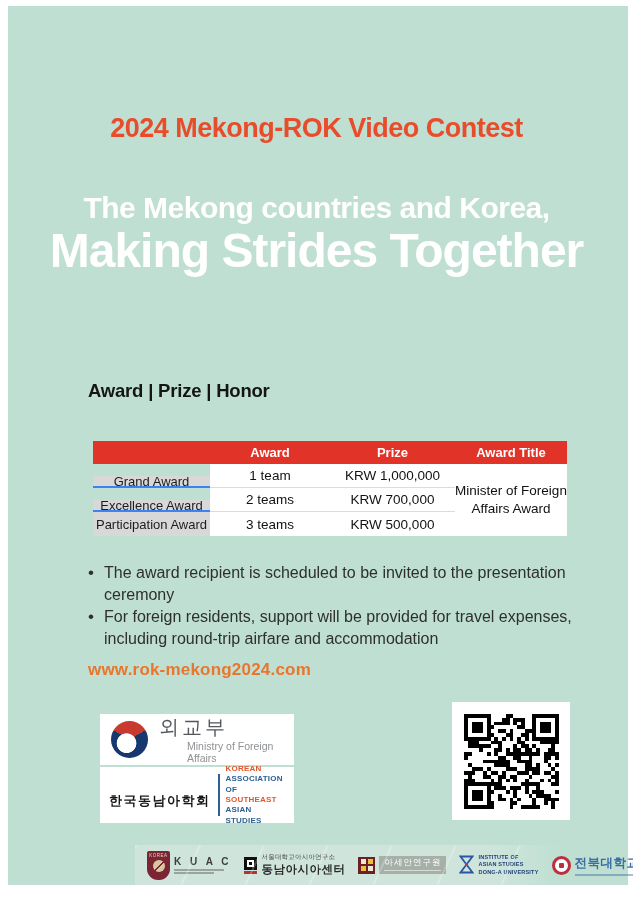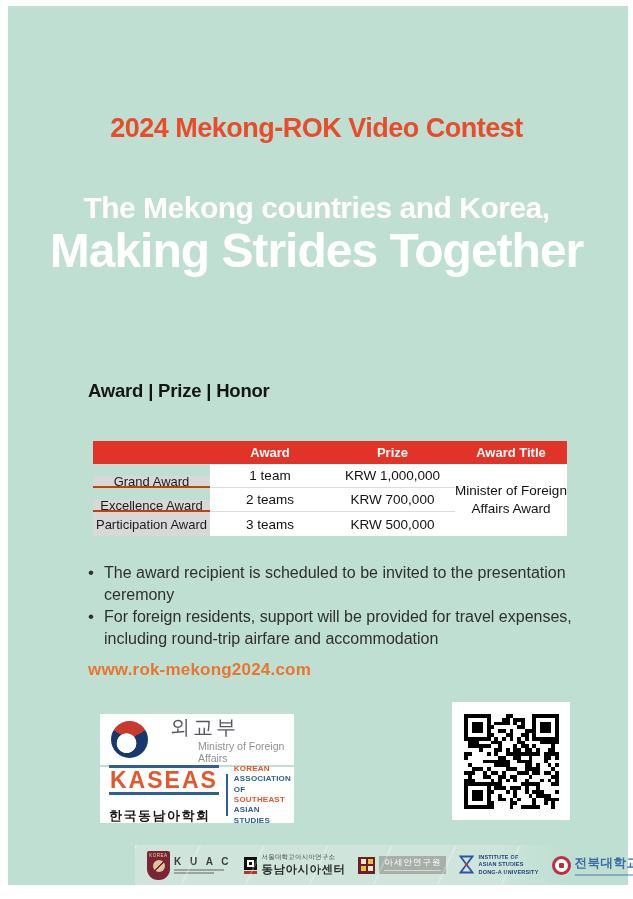--- a/index.html
+++ b/index.html
@@ -45,21 +45,21 @@
     grid-template-rows:23px 24px 24px 24px; font-size:13px;
   }
   .award-table .th {
     background:#e13327; color:#ffffff; font-weight:bold;
     display:flex; align-items:center; justify-content:center;
   }
   .award-table .rowlabel {
     background:#d8d8d8; color:#1c1c1c;
     display:flex; align-items:center; justify-content:center;
   }
-  .award-table .rowlabel.sep { border-bottom:2px solid #c2410c;margin-top:12px; }
+  .award-table .rowlabel.sep { border-bottom:2px solid #3b82f6;margin-top:12px; }
   .award-table .val {
     background:#ffffff; color:#111111; font-size:13.5px;
     display:flex; align-items:center; justify-content:center;
   }
   .award-table .val.sep { border-bottom:1px solid #dcdcdc; }
   .award-table .merged {
     grid-column:4; grid-row:2 / 5; background:#ffffff; color:#111111;
     display:flex; align-items:center; justify-content:center; text-align:center;
     white-space:pre-line; font-size:13.5px; line-height:1.35;
   }
@@ -72,21 +72,21 @@
     position:absolute; left:100px; top:714px; width:194px; height:51px;
     background:#ffffff; display:flex; align-items:center; padding-left:11px;
     box-sizing:border-box;
   }
   .mofa-symbol {
     width:37px; height:37px; border-radius:50%; flex:0 0 auto;
     background:
       radial-gradient(circle at 42% 60%, #ffffff 0 9.5px, rgba(255,255,255,0) 10.2px),
       conic-gradient(from 100deg, #17386e 0 200deg, #c8392e 200deg 320deg, #17386e 320deg 360deg);
   }
-  .mofa-text { margin-left:22px; }
+  .mofa-text { margin-left:11px; }
   .mofa-kr { font-size:20px; color:#54575c; letter-spacing:3px; line-height:1.1; }
   .mofa-en { font-size:10.5px; color:#8e9195; margin-top:2px;padding-left:28px; }
   
   .kaseas-box {
     position:absolute; left:100px; top:767px; width:194px; height:56px;
     background:#ffffff; display:flex; align-items:center; padding:4px 6px 4px 9px;
     box-sizing:border-box;
   }
   .kaseas-left { flex:0 0 auto; }
   .kaseas-word {
@@ -196,21 +196,20 @@
   <div class="mofa-box">
     <div class="mofa-symbol"></div>
     <div class="mofa-text">
       <div class="mofa-kr">외교부</div>
       <div class="mofa-en">Ministry of Foreign Affairs</div>
     </div>
   </div>
 
   <div class="kaseas-box">
     <div class="kaseas-left">
-      <span class="kaseas-word">KASEAS</span>
       <div class="kaseas-kr">한국동남아학회</div>
     </div>
     <div class="kaseas-divider"></div>
     <div class="kaseas-right">
       <span class="ln-orange">KOREAN</span>
       <span class="ln-navy">ASSOCIATION</span>
       <span class="ln-navy">OF</span>
       <span class="ln-orange">SOUTHEAST</span>
       <span class="ln-navy">ASIAN STUDIES</span>
     </div>

